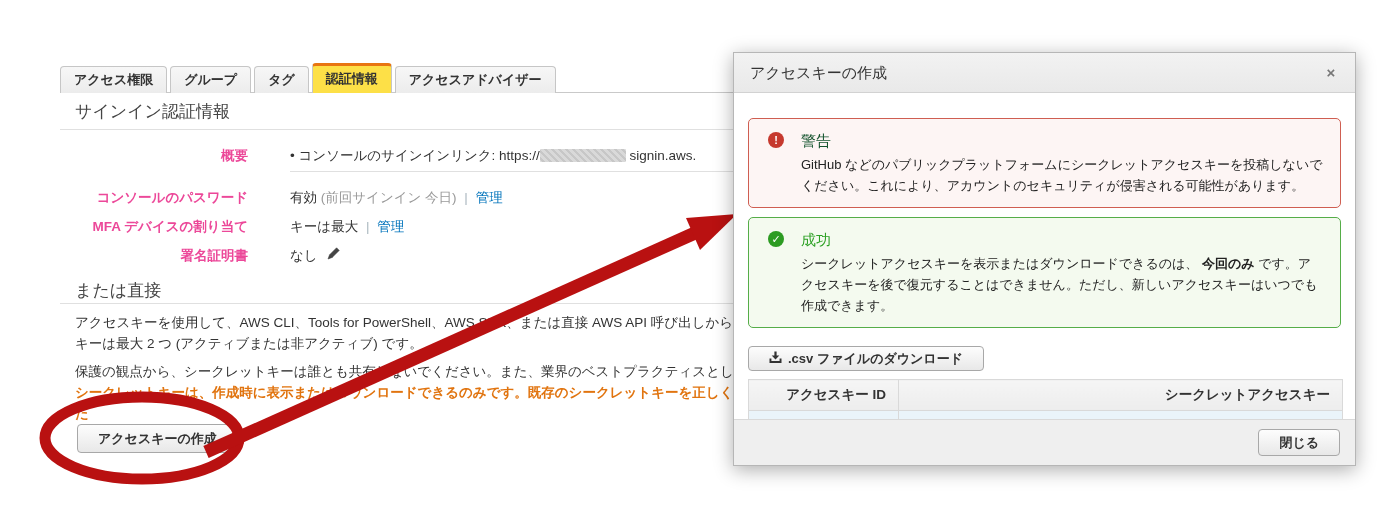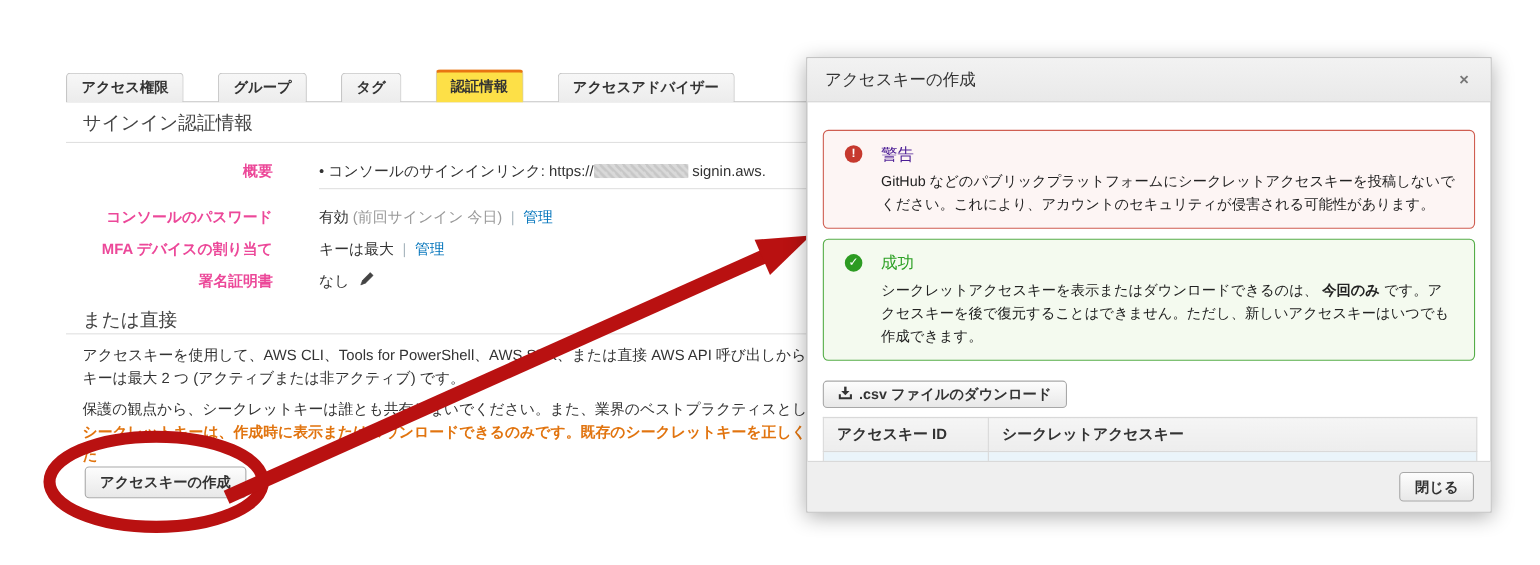--- a/index.html
+++ b/index.html
@@ -5,21 +5,21 @@
   * { margin:0; padding:0; box-sizing:border-box; }
   html,body { width:1400px; height:514px; background:#fff;
     font-family:"Liberation Sans","DejaVu Sans",sans-serif; color:#333; }
   #canvas { position:relative; width:1400px; height:514px; overflow:hidden; background:#fff; }
 
   
   #bg { position:absolute; left:0; top:0; width:739px; height:514px; overflow:hidden; }
   .abs { position:absolute; }
   .nowrap { white-space:nowrap; overflow:hidden; }
 
-  #tabbar { position:absolute; left:60px; top:63px; display:flex; align-items:flex-end; z-index:2;gap:28px; }
+  #tabbar { position:absolute; left:60px; top:63px; display:flex; align-items:flex-end; z-index:2; }
   .tab { height:27px; line-height:25px; padding:0 13px; margin-right:3px; font-size:13px; font-weight:bold;
          background:linear-gradient(#f7f7f7,#ececec); border:1px solid #c6c6c6; border-bottom:none;
          border-radius:4px 4px 0 0; color:#333; cursor:pointer; }
   .tab.active { height:30px; line-height:25px; background:#fde047; border-top:3px solid #e87511; }
   #tabline { position:absolute; left:60px; top:92px; width:679px; height:1px; background:#c9c9c9; z-index:1; }
 
   .section-title { font-size:17px; color:#444; }
   .hr { height:1px; background:#e0e0e0; }
 
   .def-label { width:188px; text-align:right; font-weight:bold; font-size:13.5px; color:#ec4899; }
@@ -29,21 +29,21 @@
   a.link { color:#0073bb; text-decoration:none; cursor:pointer; }
 
   .body-line { font-size:13.5px; line-height:21px; color:#333; width:664px; }
   .orange { color:#e1740f; font-weight:bold; }
 
   .redact { display:inline-block; height:13px; vertical-align:-2px; border-radius:1px;
     background-image:
       linear-gradient(45deg,#d9d9d9 25%,#c7c7c7 25%,#c7c7c7 50%,#d9d9d9 50%,#d9d9d9 75%,#c7c7c7 75%);
     background-size:7px 7px; }
 
-  .aws-btn { display:inline-flex; align-items:center; gap:6px; padding:0 13px; height:29px;
+  .aws-btn { display:inline-flex; align-items:center; gap:6px; padding:0 20px; height:29px;
     font-size:13px; font-weight:bold; color:#333; background:linear-gradient(#fdfdfd,#e8e8e8);
     border:1px solid #a8a8a8; border-radius:4px; cursor:pointer;
     font-family:"Liberation Sans","DejaVu Sans",sans-serif; }
 
   
   #annotation { position:absolute; left:0; top:0; z-index:5; pointer-events:none; }
 
   
   #modal { position:absolute; left:733px; top:52px; width:623px; height:414px; background:#fff;
     border:1px solid #b6b6b6; box-shadow:0 4px 18px rgba(0,0,0,.32); z-index:10; }
@@ -54,29 +54,29 @@
   #modal-body { padding:25px 14px 0 14px; }
 
   .note { position:relative; border-radius:5px; padding:11px 16px 11px 52px; line-height:21px; }
   .note-warning { border:1px solid #cf5e51; background:#fdf5f4; }
   .note-success { border:1px solid #55ad48; background:#f4faef; margin-top:9px; }
   .note-icon { position:absolute; left:19px; top:13px; width:16px; height:16px; border-radius:50%;
     color:#fff; font-size:11px; font-weight:bold; text-align:center; line-height:16px; }
   .icon-warning { background:#c6392e; }
   .icon-success { background:#2c9b22; }
   .note-title { font-size:15px; margin-bottom:3px; }
-  .title-warning { color:#4c1d95; }
+  .title-warning { color:#14532d; }
   .title-success { color:#2ea126; }
   .note-text { font-size:13px; color:#222; }
 
   #csv-btn { margin-top:18px; height:25px; }
 
   #key-table { margin-top:8px; width:595px; border-collapse:collapse; font-size:13.5px; }
   #key-table th { background:linear-gradient(#f5f5f5,#ededed); border:1px solid #d9d9d9;
-    text-align:left; font-weight:bold; padding:6px 12px; color:#333; }
+    text-align:right; font-weight:bold; padding:6px 12px; color:#333; }
   #key-table td { background:#eaf4fa; border:1px solid #d9d9d9; border-top:none; padding:9px 12px; }
 
   #modal-footer { position:absolute; left:0; bottom:0; width:100%; height:46px; background:#efefef;
     border-top:1px solid #d9d9d9; }
   #close-btn { position:absolute; right:15px; top:9px; height:27px; }
 
   .dl-icon, .pencil-icon { display:inline-block; }
 </style>
 </head>
 <body>

